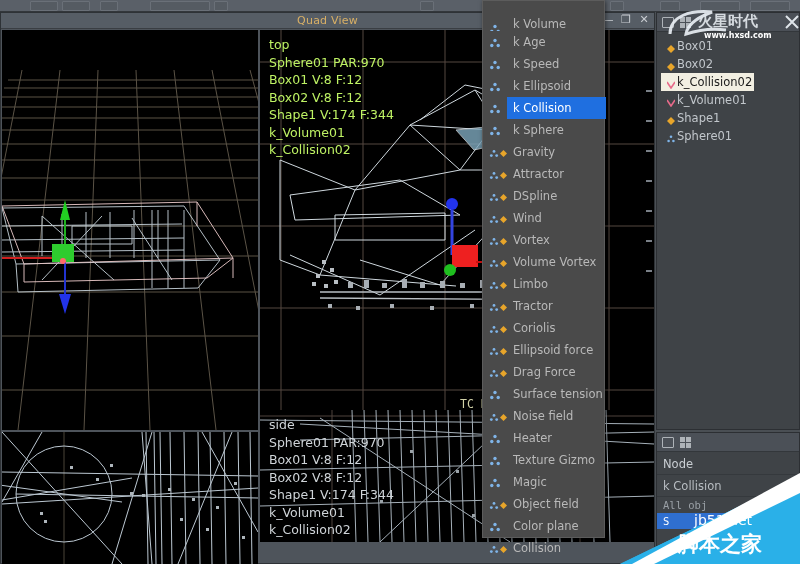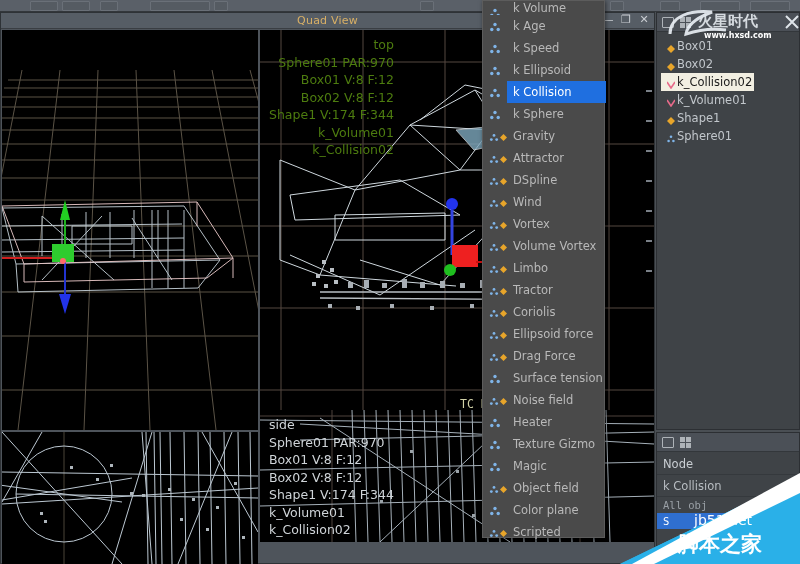--- a/index.html
+++ b/index.html
@@ -28,41 +28,41 @@
 
   
   .vpwrap { position:absolute; left:1px; top:17px; width:652px; height:534px; }
   .vp { position:absolute; background:#000; overflow:hidden; }
   .vp.tl { left:0;   top:0;   width:256px; height:400px; }
   .vp.tr { left:258px; top:0; width:394px; height:400px; }
   .vp.bl { left:0;   top:402px; width:256px; height:132px; }
   .vp.br { left:258px; top:380px; width:394px; height:132px; }
   .vp .hud { position:absolute; left:9px; top:6px; font-size:12.5px;
     line-height:17.5px; white-space:pre; pointer-events:none; }
-  .hud.green { color:#4d7c0f;text-align:right; }
+  .hud.green { color:#bef264; }
   .hud.white { color:#cfd4d8; }
   .hud .ln { display:block; }
 
   .gridsvg { position:absolute; left:0; top:0; }
 
   .tc { position:absolute; left:200px; bottom:5px; font-size:11.5px;
     color:#d2d2a8; font-family:"DejaVu Sans Mono", monospace; }
 
   
   .menu { position:absolute; left:482px; top:0; width:123px; height:538px;
     background:#4a4a4a; border:1px solid #5c5c5c; box-shadow:1px 1px 4px rgba(0,0,0,.5);
     z-index:40; }
   .mi { position:relative; height:22px; display:flex; align-items:center;
     padding-left:30px; font-size:11.5px; color:#b9b9b9; cursor:default; }
   .mi.sel { background:#1f6fe0; color:#fff; margin-left:24px; padding-left:6px;
     width:99px; }
   .mi .ic { position:absolute; left:6px; top:6px; width:12px; height:10px; }
   .mi.sel .ic { left:-18px; }
   .mi .lbl { pointer-events:none; }
-  .mi.clip { overflow:hidden; }
+  .mi.clip { overflow:hidden;margin-top:16px; }
 
   
   .rpanel { position:absolute; left:656px; background:#3f4347;
     border:1px solid #2c2f33; }
   .rp-top { top:12px; width:144px; height:418px; }
   .rp-bot { top:432px; width:144px; height:132px; }
   .rp-tb { position:absolute; left:0; top:0; width:142px; height:19px;
     background:#4b5057; border-bottom:1px solid #33373b; display:flex;
     align-items:center; gap:6px; padding-left:5px; }
   .pico { width:12px; height:11px; border:1px solid #aeb3b8; border-radius:1px;
@@ -629,21 +629,21 @@
         <span class="ic"><span style="display: inline-flex; align-items: center; gap: 1px;">
             <svg viewBox="0 0 12 10" width="10" height="9">
               <circle cx="6" cy="2.5" r="1.7" fill="#7fb4e8"></circle>
               <circle cx="2.8" cy="7.5" r="1.7" fill="#7fb4e8"></circle>
               <circle cx="9.2" cy="7.5" r="1.7" fill="#7fb4e8"></circle>
             </svg>
             <svg viewBox="0 0 8 8" width="7" height="7">
               <polygon points="4,0 8,4 4,8 0,4" fill="#e8a52a"></polygon>
             </svg>
           </span></span>
-        <span class="lbl">Scripted</span>
+        <span class="lbl">Collision</span>
       </div>
     </div>
 
   <div class="rpanel rp-top">
     <div class="rp-tb">
       <span class="pico"></span>
       <span class="pico grid">
         <i></i>
           <i></i>
           <i></i>

